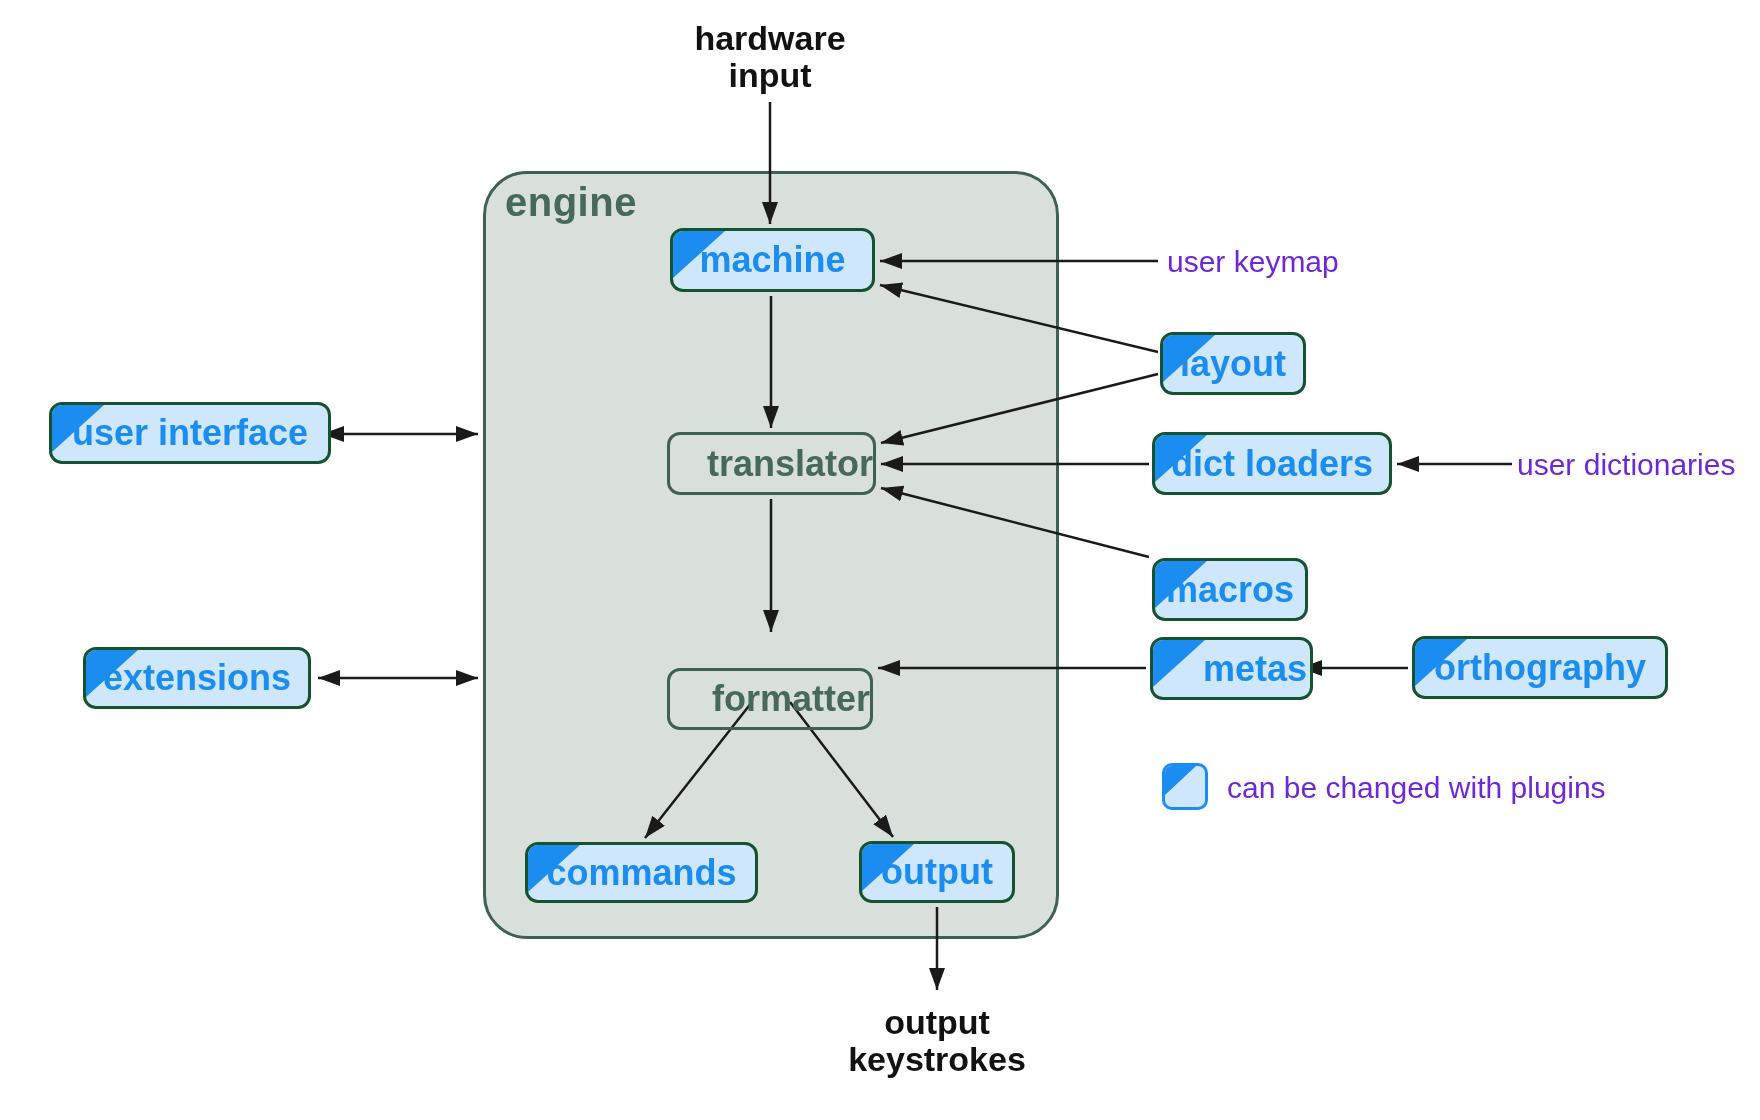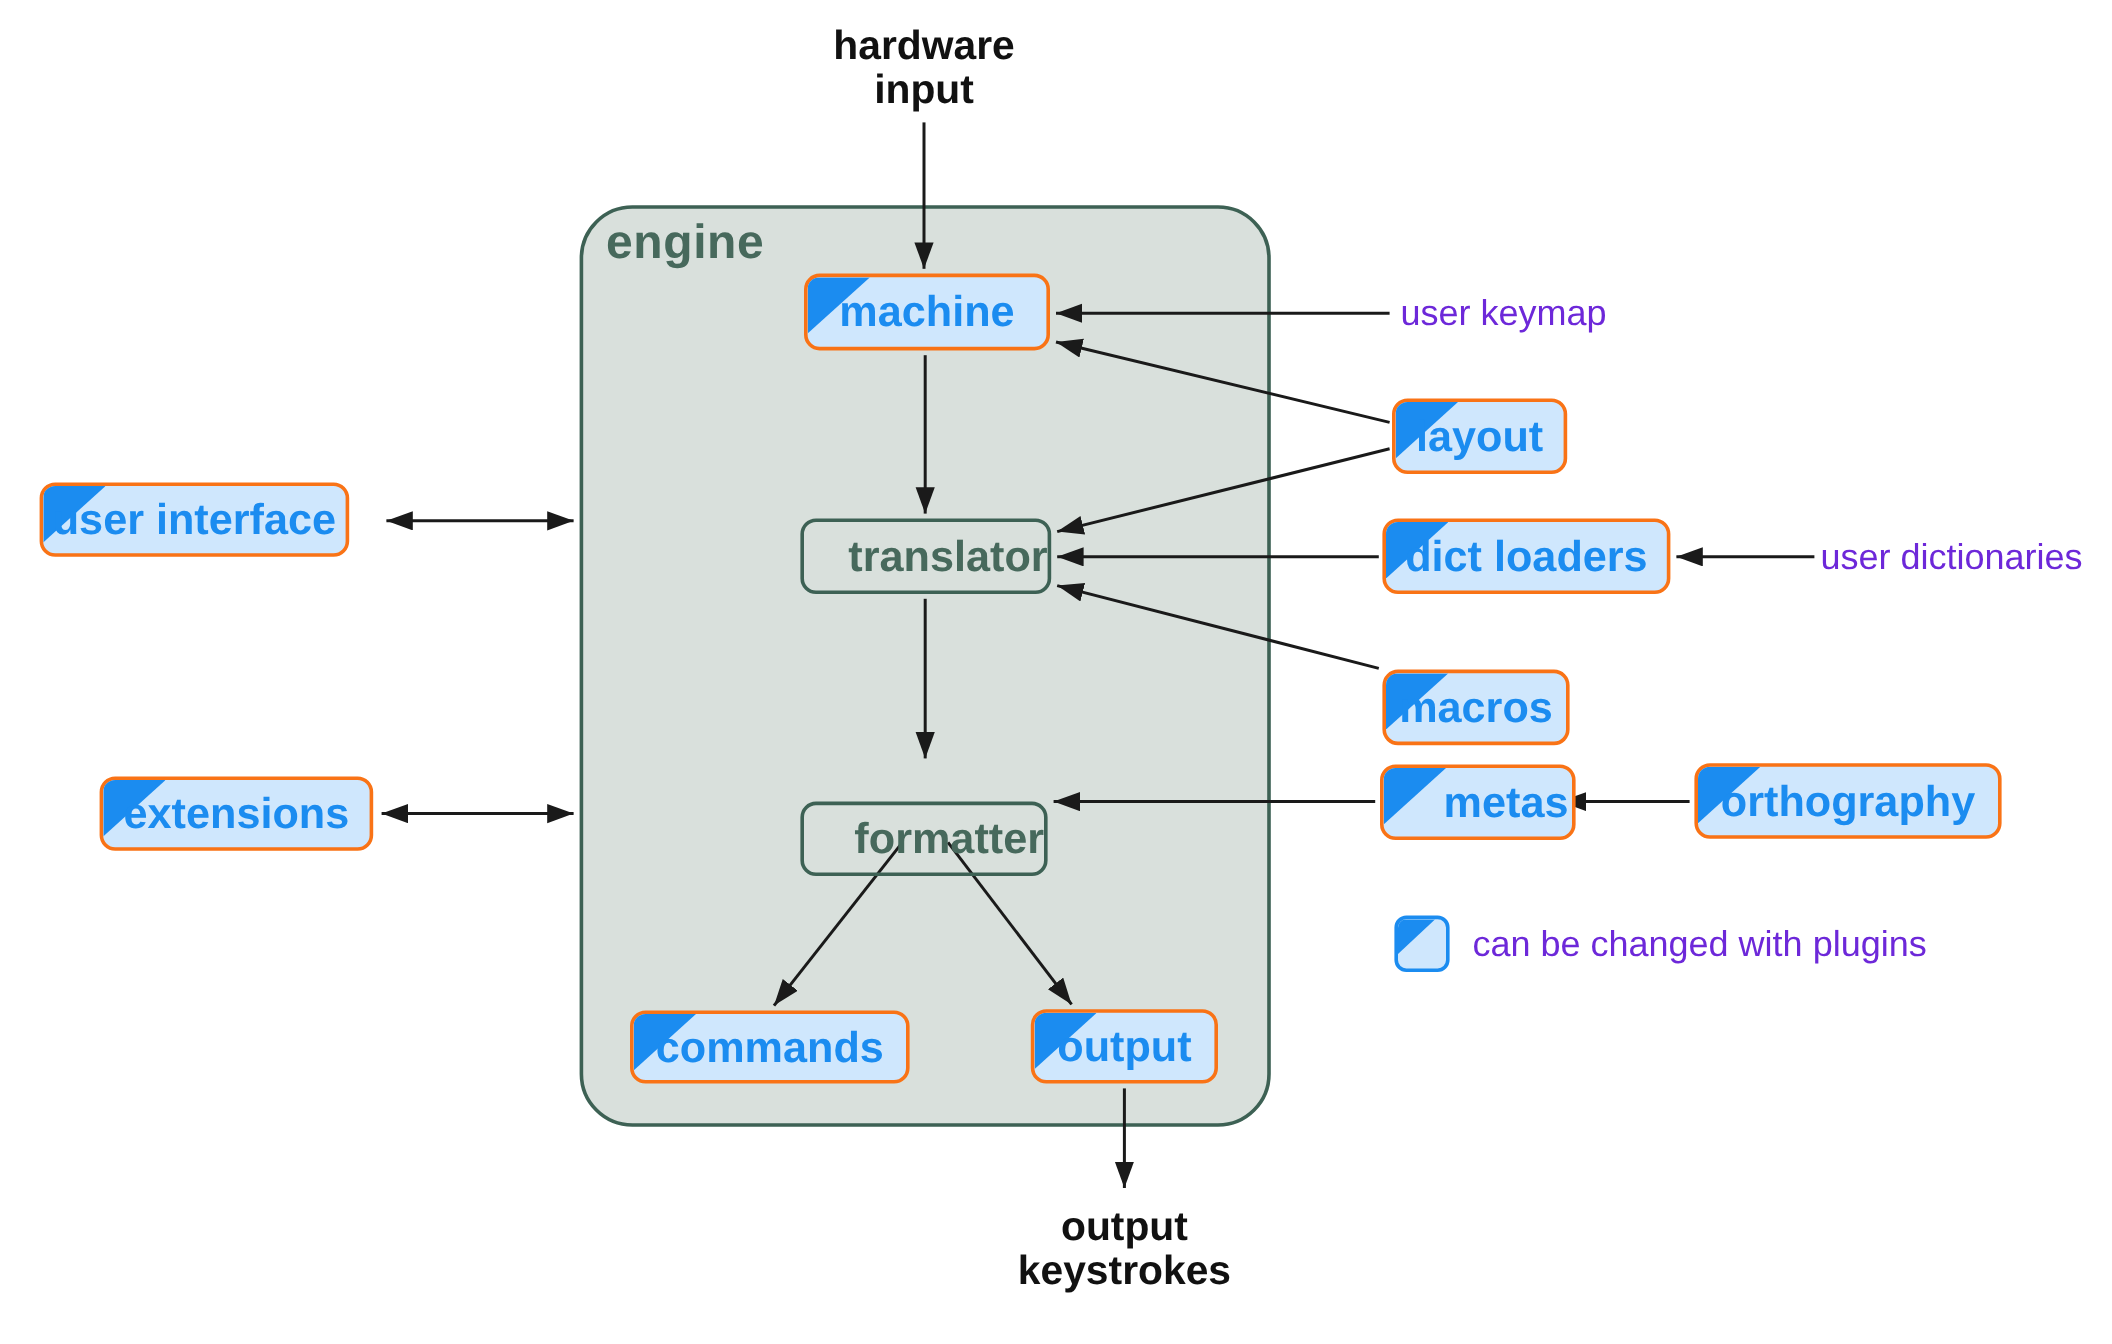--- a/index.html
+++ b/index.html
@@ -20,37 +20,37 @@
     position:absolute;left:505px;top:180px;z-index:2;
     font-size:40px;font-weight:bold;color:#47695c;letter-spacing:.5px;
   }
   
   .node{
     position:absolute;z-index:2;display:flex;align-items:center;justify-content:center;
     box-sizing:border-box;border-radius:13px;font-weight:bold;font-size:36px;
     overflow:hidden;
   }
   .plugin{
-    background:#cfe7fd;border:3px solid #f97316;color:#1b8cf0;
+    background:#cfe7fd;border:3px solid #14532d;color:#1b8cf0;
   }
   .core{
     background:transparent;border:3px solid #3d6154;color:#47695c;justify-content:flex-end;
   }
   .corner{
     position:absolute;left:0;top:0;width:52px;height:47px;background:#1b8cf0;
     clip-path:polygon(0 0,100% 0,0 100%);
   }
   .node-label{position:relative;}
   
   #n-machine       {left:670px; top:228px; width:205px; height:64px;}
   #n-translator    {left:667px; top:432px; width:209px; height:63px;}
   #n-formatter     {left:667px; top:636px; width:206px; height:62px;margin-top:32px;}
   #n-commands      {left:525px; top:842px; width:233px; height:61px;}
   #n-output        {left:859px; top:841px; width:156px; height:62px;}
-  #n-user-interface{left:33px;  top:402px; width:258px; height:62px;}
+  #n-user-interface{left:49px;  top:402px; width:282px; height:62px;}
   #n-extensions    {left:83px;  top:647px; width:228px; height:62px;}
   #n-layout        {left:1160px;top:332px; width:146px; height:63px;}
   #n-dict-loaders  {left:1152px;top:432px; width:240px; height:63px;}
   #n-macros        {left:1152px;top:534px; width:156px; height:63px;margin-top:24px;}
   #n-metas         {left:1150px;top:637px; width:163px; height:63px;padding-left:47px;}
   #n-orthography   {left:1412px;top:636px; width:256px; height:63px;}
   
   .big-label{
     position:absolute;z-index:2;font-size:34px;font-weight:bold;color:#111;
     text-align:center;line-height:1.08;

